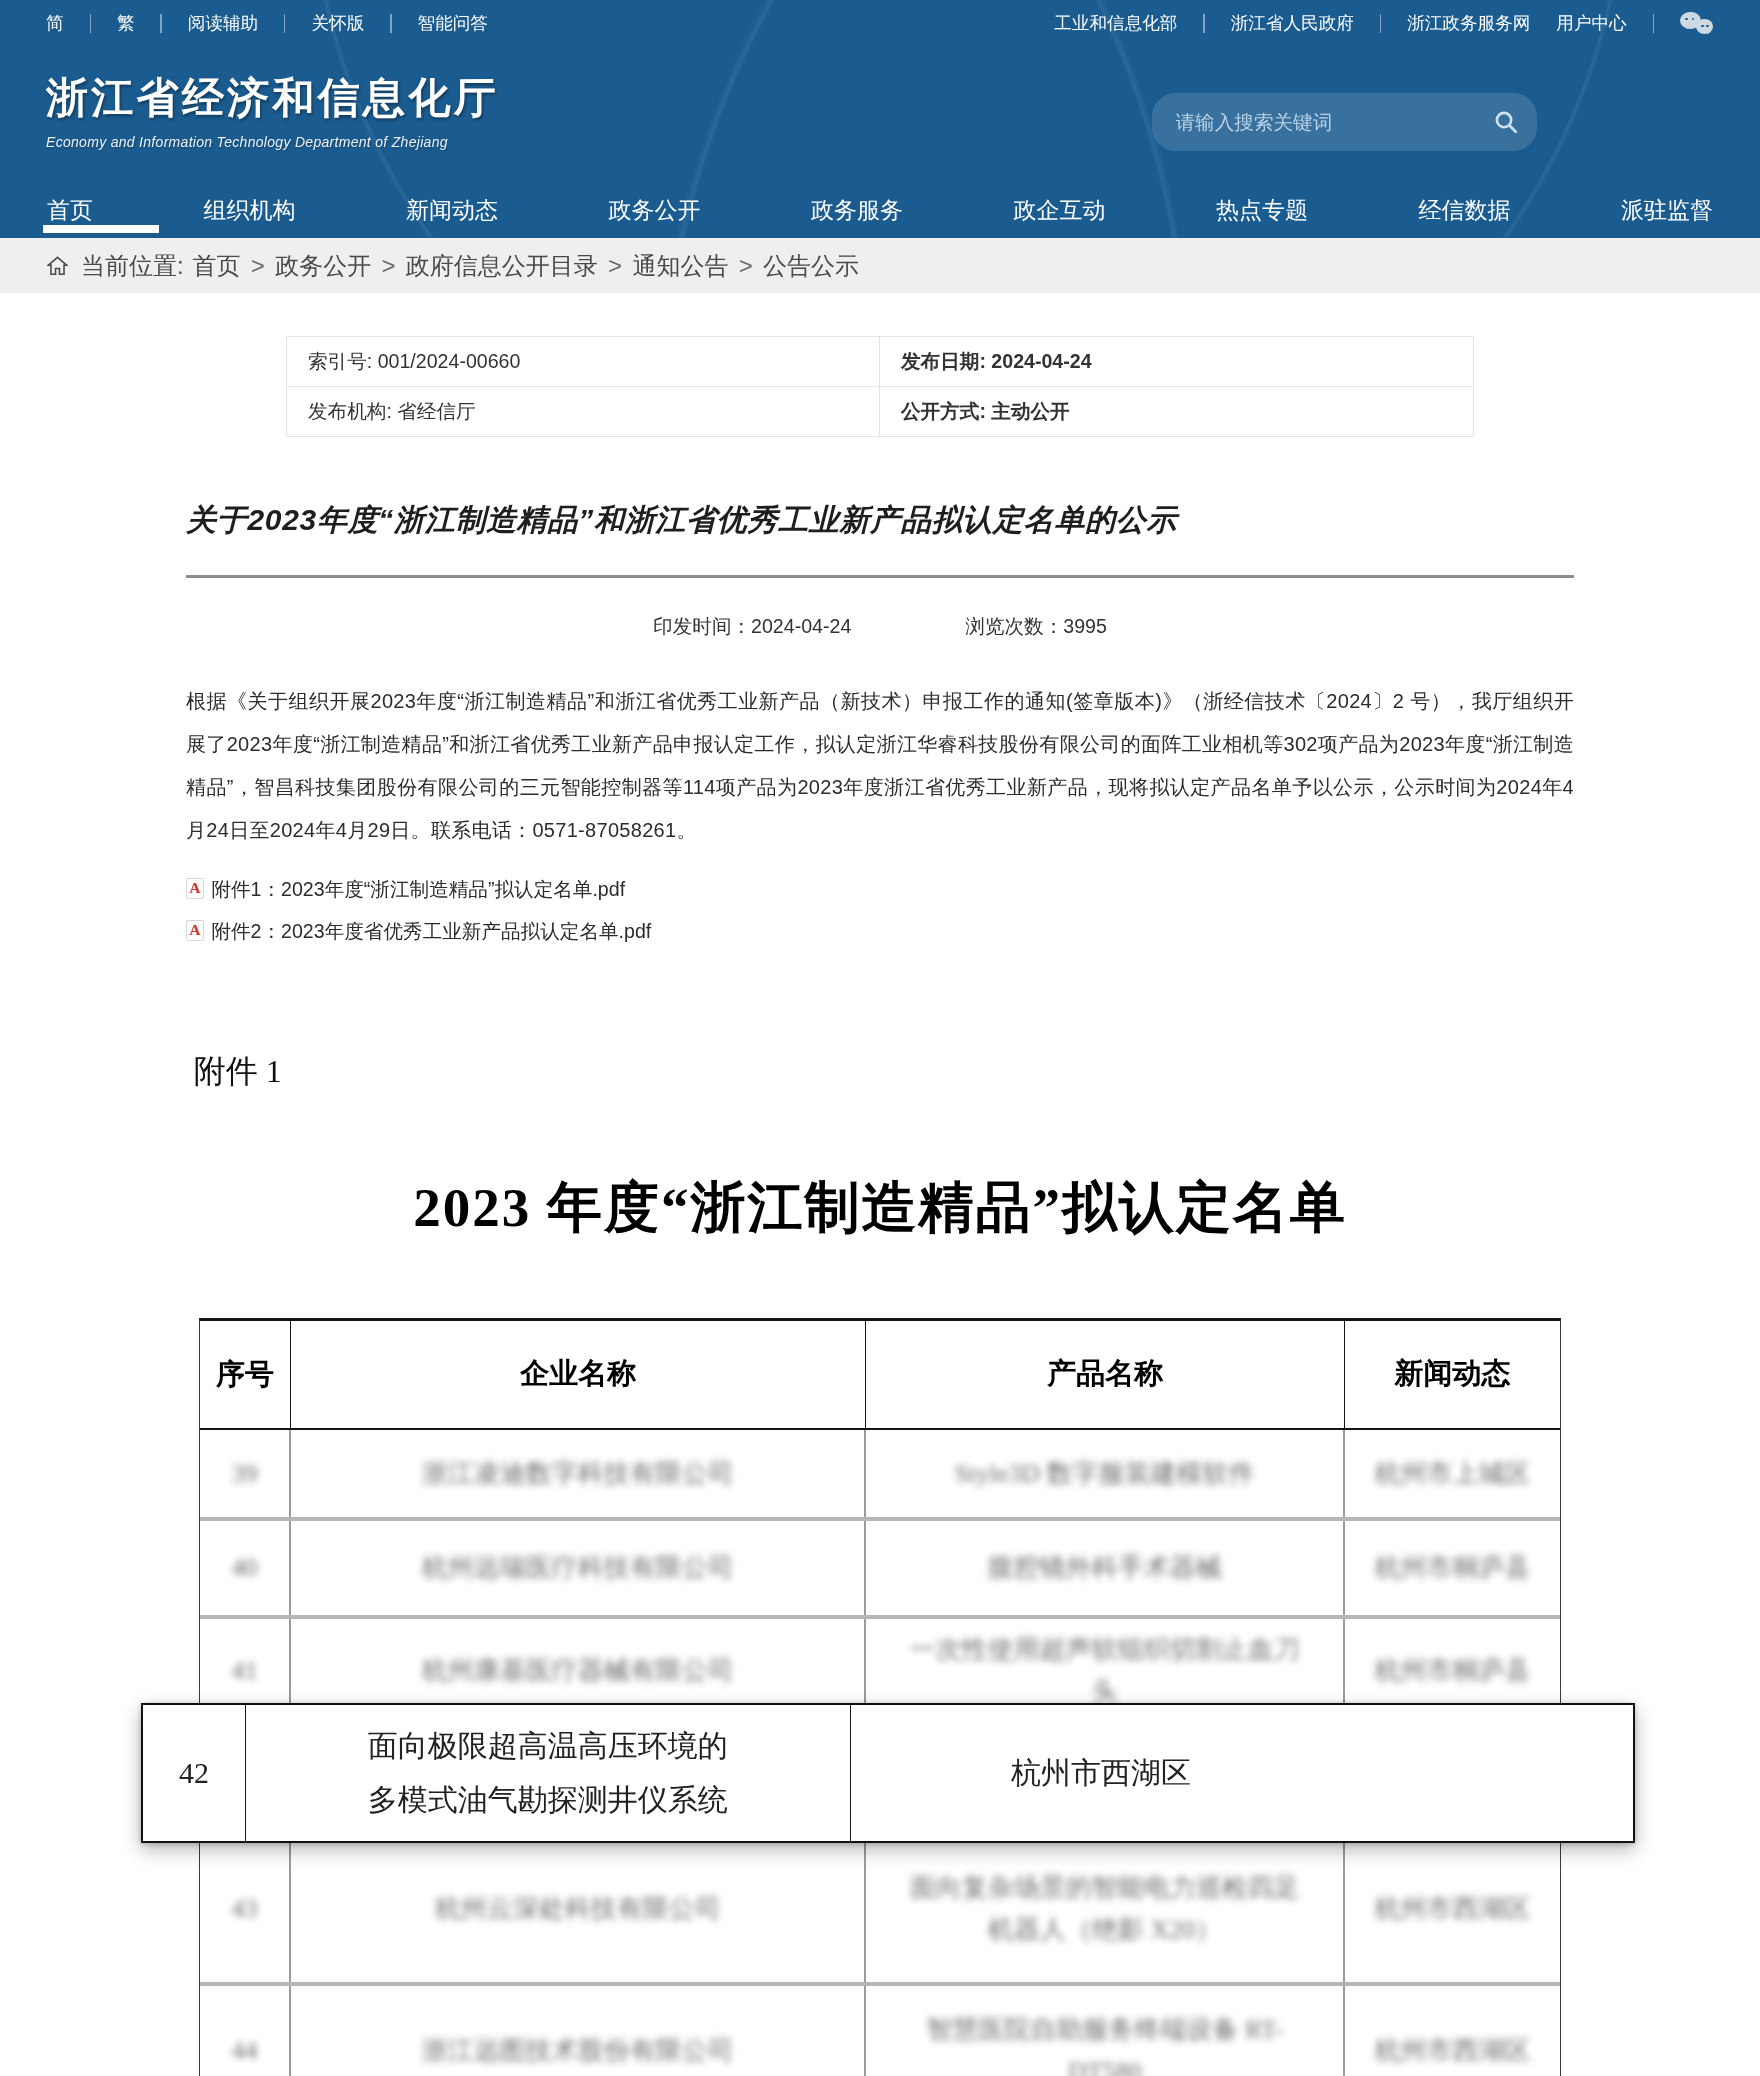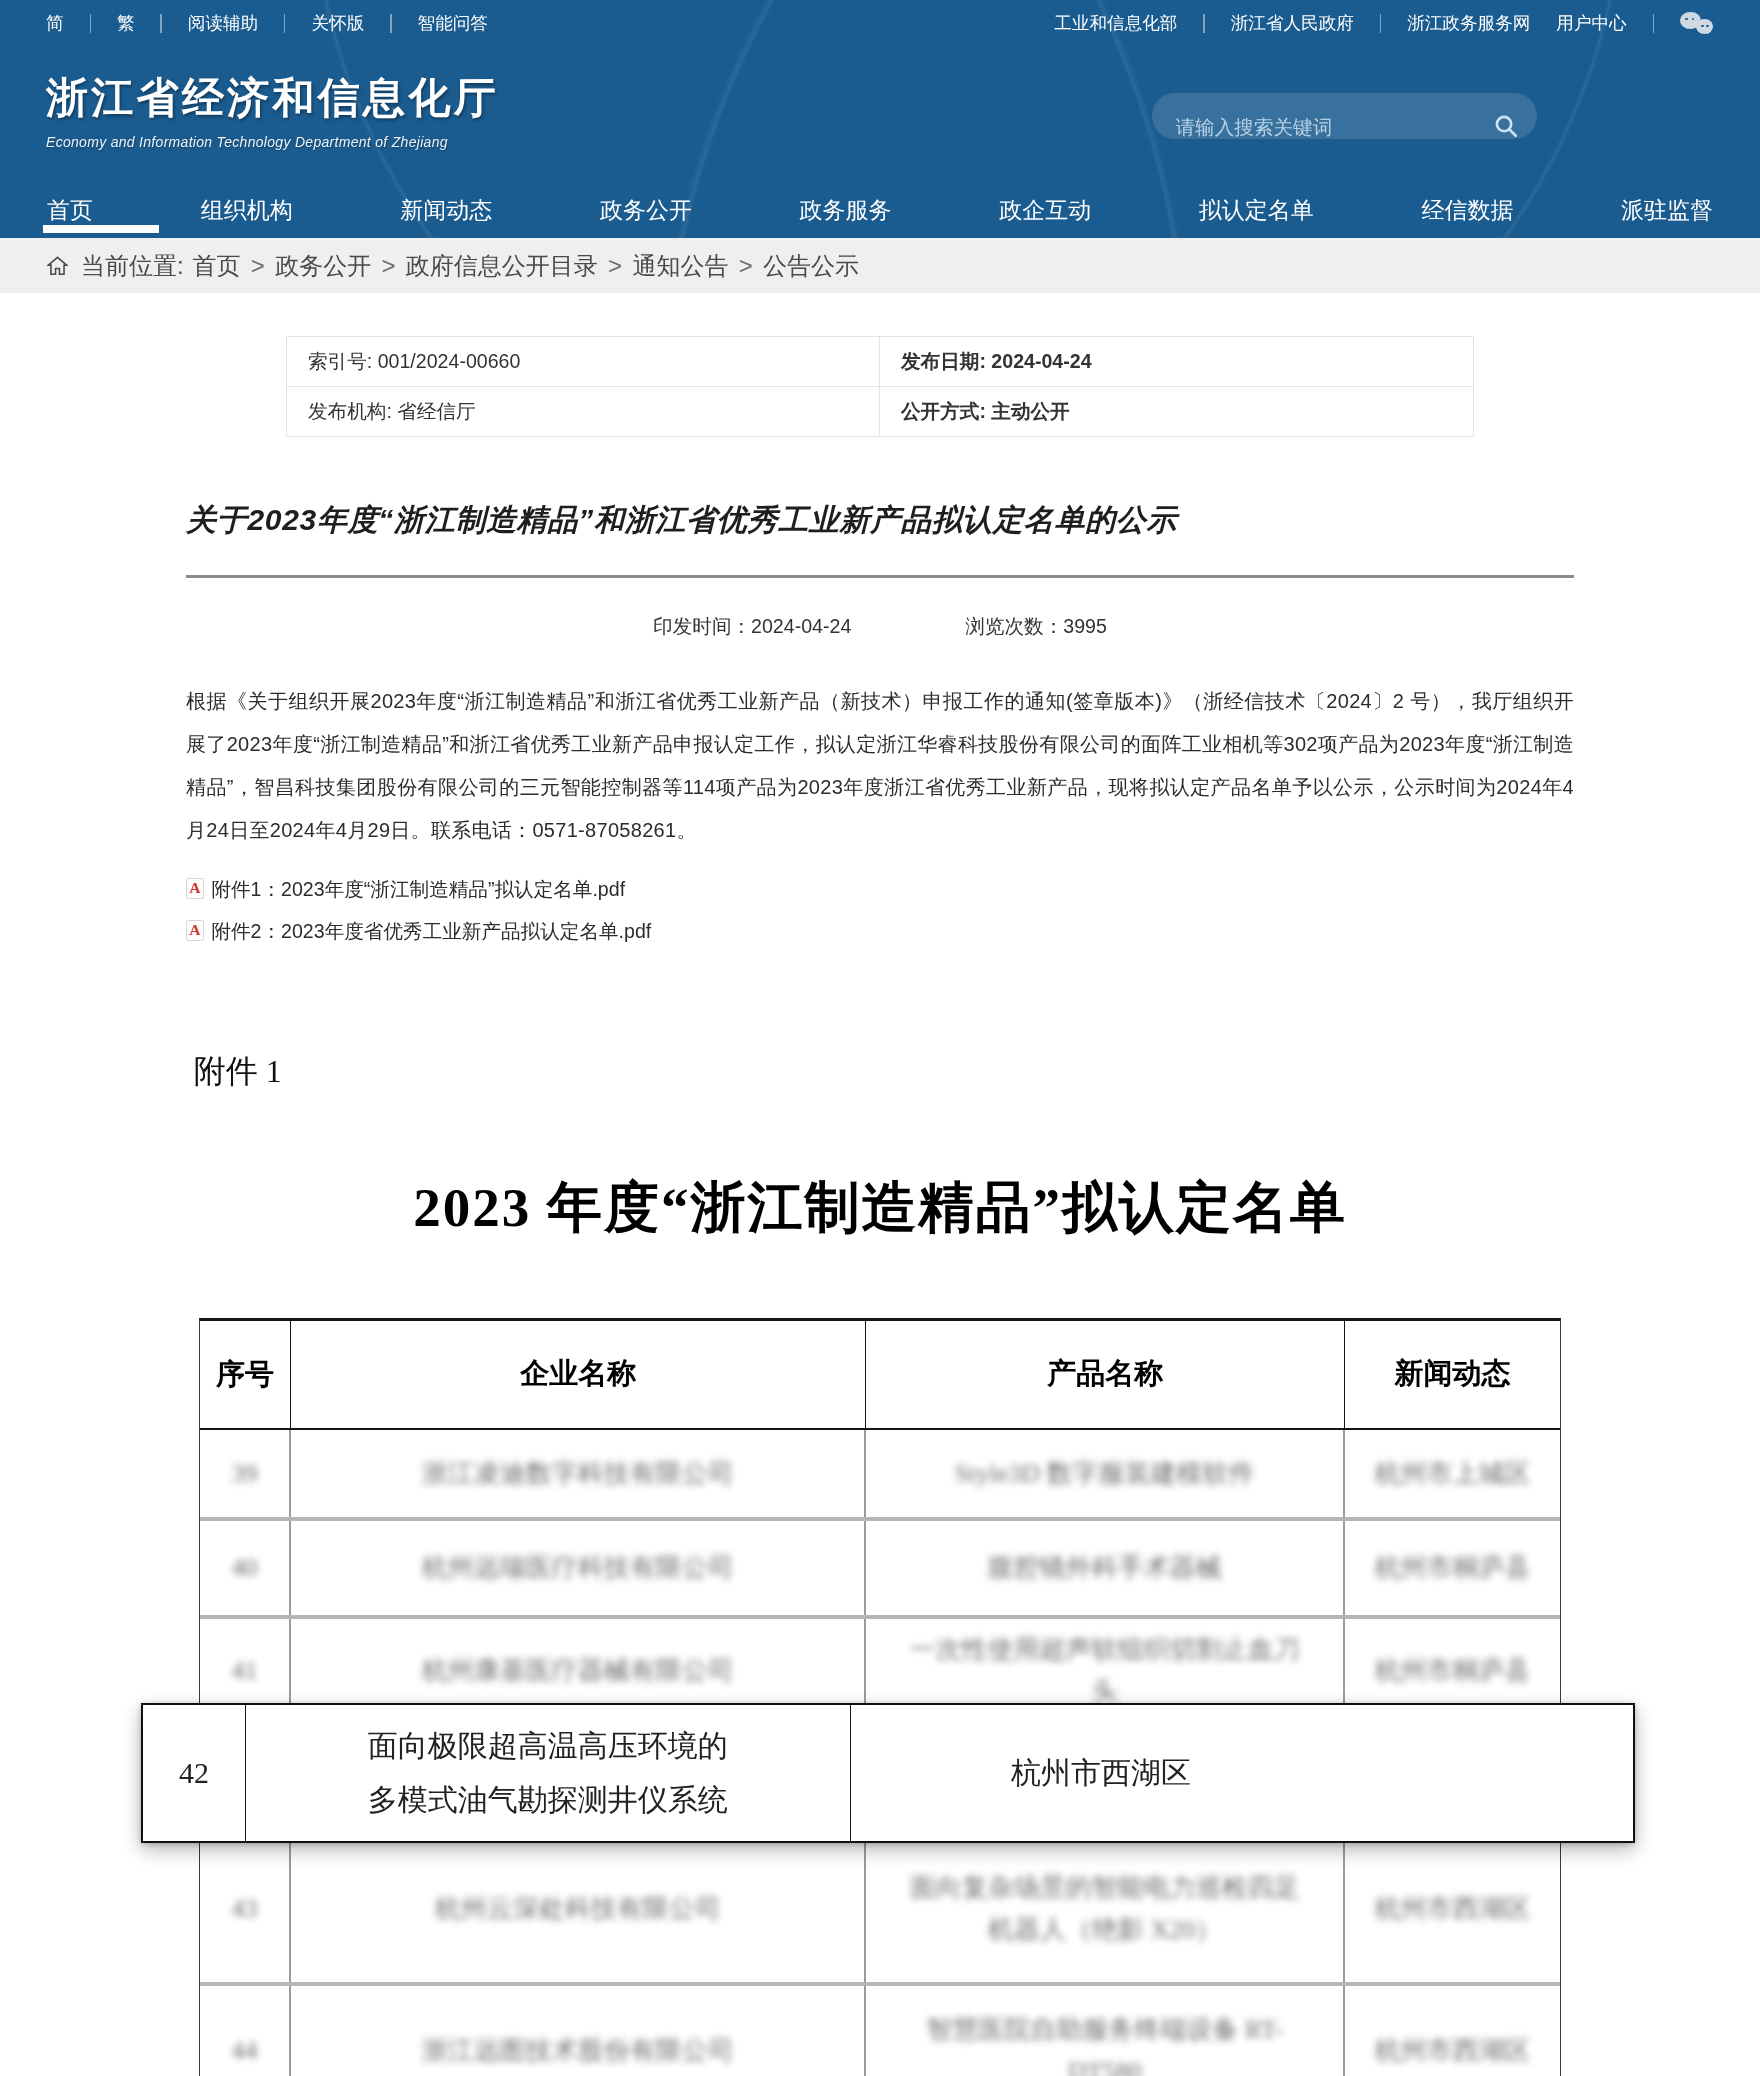--- a/index.html
+++ b/index.html
@@ -30,22 +30,22 @@
   .wechat-icon .e { position:absolute; width:2.6px; height:2.6px; background:#1b5c90; border-radius:50%; }
   .wechat-icon .e1 { left:5.2px; top:7.2px; } .wechat-icon .e2 { left:11.7px; top:7.2px; }
   .wechat-icon .e3 { right:10.4px; top:14.3px; } .wechat-icon .e4 { right:5.2px; top:14.3px; }
 
   .logo-block { position:absolute; left:46px; top:70px; color:#fff; }
   .site-name { font-size:42px; font-weight:bold; letter-spacing:3.3px;
     text-shadow:1.3px 2px 3.3px rgba(0,0,0,.38); }
   .site-name-en { margin-top:7.8px; font-size:14px; color:#eef3f8; letter-spacing:0.3px;
     text-shadow:0.7px 1.3px 2px rgba(0,0,0,.3);font-style:italic; }
 
-  .search-box { position:absolute; left:1152px; top:93px; width:385px; height:46px;
-    background:rgba(255,255,255,.13); border-radius:23.5px; display:flex; align-items:flex-end;
+  .search-box { position:absolute; left:1152px; top:93px; width:385px; height:58px;
+    background:rgba(255,255,255,.13); border-radius:23.5px; display:flex; align-items:center;
     padding:0 18px 0 23.5px; }
   .search-input { flex:1; background:transparent; border:none; outline:none;
     font-size:19.6px; color:#dcebf6; font-family:"Liberation Sans",sans-serif; }
   .search-input::placeholder { color:#b9d2e5; }
   .search-icon { width:26px; height:26px; flex:0 0 auto; cursor:pointer; }
 
   .main-nav { position:absolute; left:0; right:0; bottom:0; height:55px;
     display:flex; justify-content:space-between; align-items:stretch; padding:0 47px; }
   .nav-item { position:relative; color:#fff; font-size:23px; line-height:55px;
     white-space:nowrap; cursor:pointer; }
@@ -169,21 +169,21 @@
     </svg>
   </div>
 
   <nav class="main-nav">
     <span class="nav-item active">首页</span>
     <span class="nav-item">组织机构</span>
     <span class="nav-item">新闻动态</span>
     <span class="nav-item">政务公开</span>
     <span class="nav-item">政务服务</span>
     <span class="nav-item">政企互动</span>
-    <span class="nav-item">拟认定名单</span>
+    <span class="nav-item">热点专题</span>
     <span class="nav-item">经信数据</span>
     <span class="nav-item">派驻监督</span>
   </nav>
 </header>
 
 <div class="breadcrumb">
   <svg class="home-icon" viewBox="0 0 32 30">
     <path d="M16 2 L30 14 L26 14 L26 28 L19 28 L19 19 L13 19 L13 28 L6 28 L6 14 L2 14 Z" fill="none" stroke="#4a4a4a" stroke-width="2.4"></path>
   </svg>
   <span>当前位置:</span>

